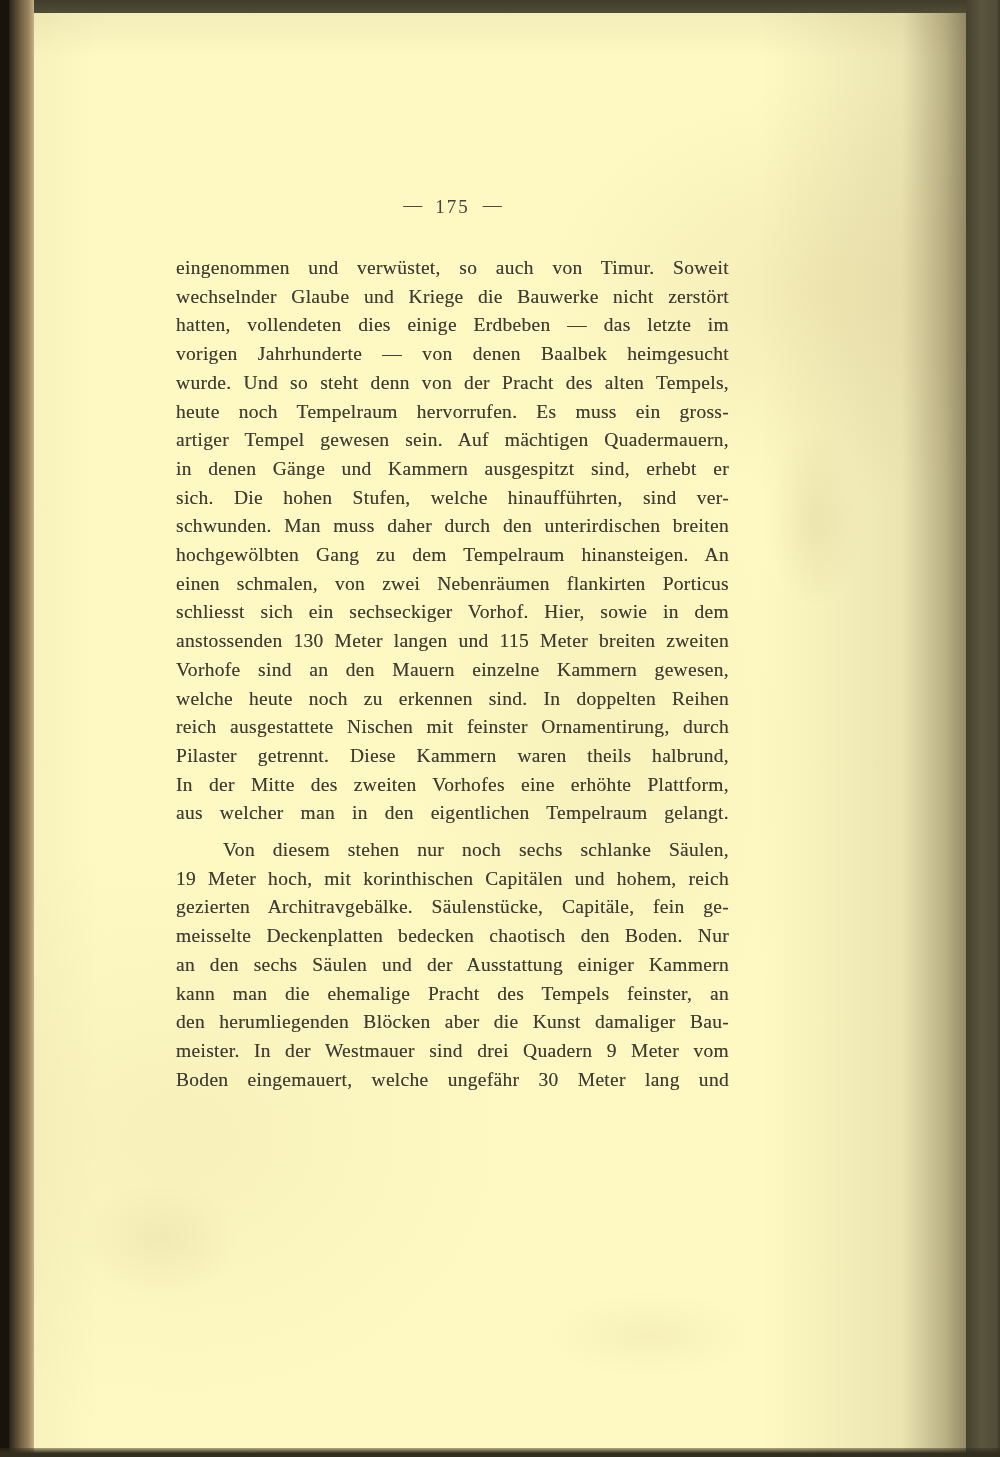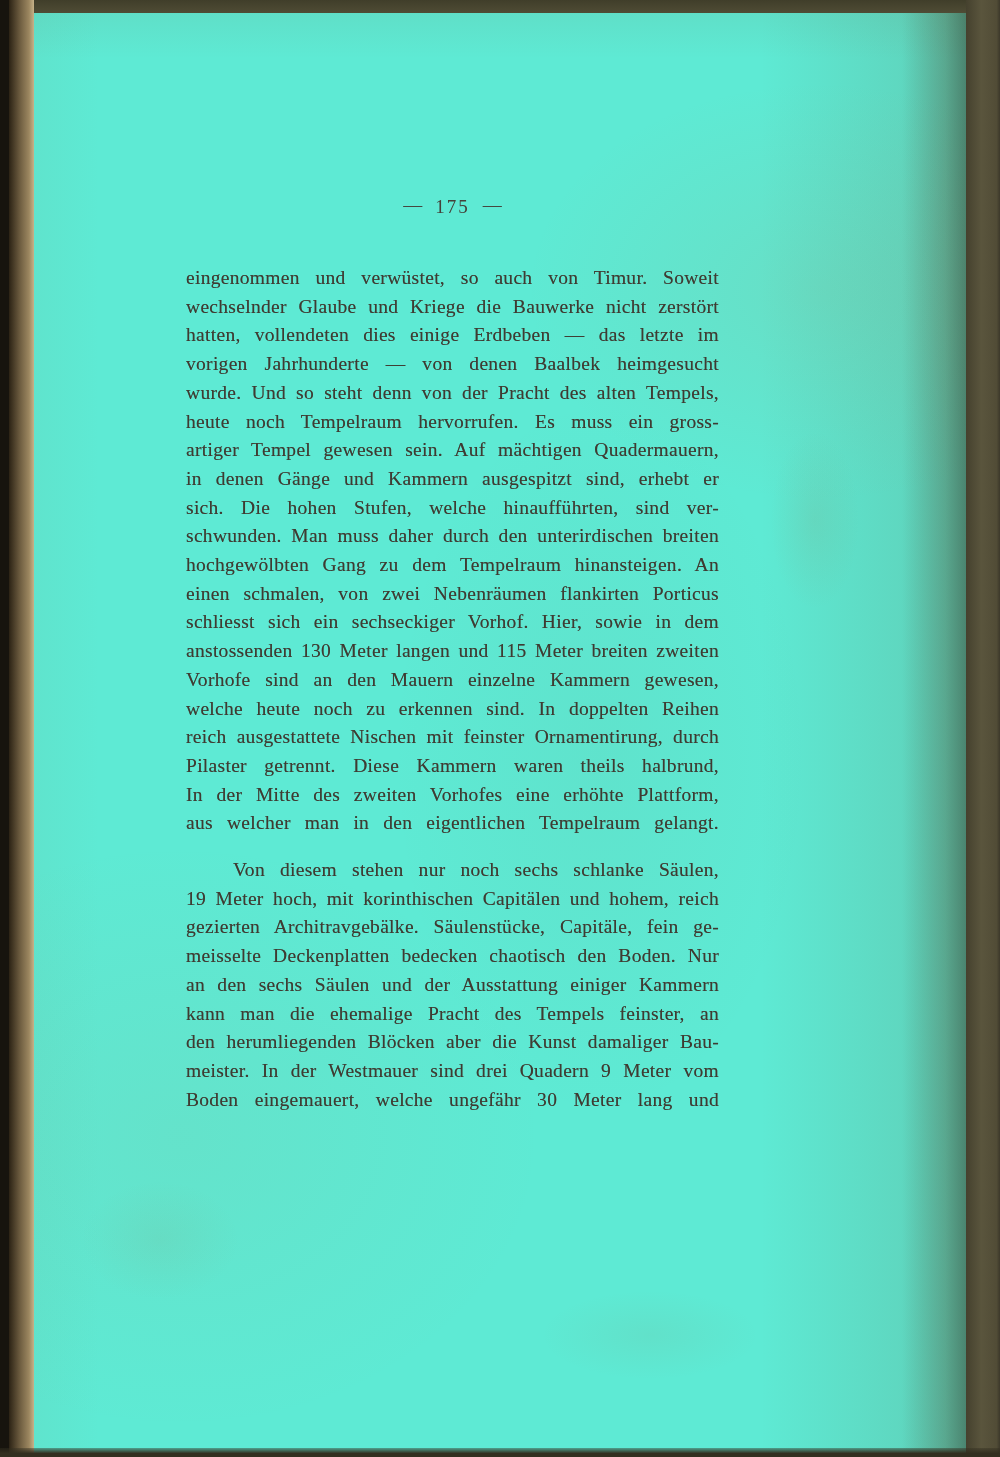--- a/index.html
+++ b/index.html
@@ -5,21 +5,21 @@
   html, body {
     margin: 0;
     padding: 0;
     background: #2a2620;
   }
   .scan {
     position: relative;
     width: 1000px;
     height: 1457px;
     overflow: hidden;
-    background: #5eead4;
+    background: #fef9c3;
     font-family: "Liberation Serif", serif;
   }
   .paper-tint {
     position: absolute;
     inset: 0;
     background:
       radial-gradient(ellipse 420px 300px at 82% 20%, rgba(171,140,92,0.12), rgba(171,140,92,0) 70%),
       radial-gradient(ellipse 520px 420px at 18% 78%, rgba(171,140,92,0.08), rgba(171,140,92,0) 70%),
       radial-gradient(ellipse 300px 520px at 60% 52%, rgba(120,95,60,0.05), rgba(120,95,60,0) 70%),
       linear-gradient(to bottom, rgba(110,95,60,0.10), rgba(110,95,60,0) 4%),
@@ -92,21 +92,21 @@
     left: 168px;
     top: 246px;
     width: 569px;
     color: #3f3b32;
     font-size: 19.5px;
     line-height: 28.7px;
     letter-spacing: 0.3px;
     word-spacing: 1.5px;
     text-shadow: 0 0 0.4px rgba(63,59,50,0.55);
   }
-  .paragraph { margin: 18px; }
+  .paragraph { margin: 8px; }
   .line {
     text-align: justify;
     text-align-last: justify;
   }
   .line.indented {
     text-indent: 47px;
   }
 </style>
 </head>
 <body>

